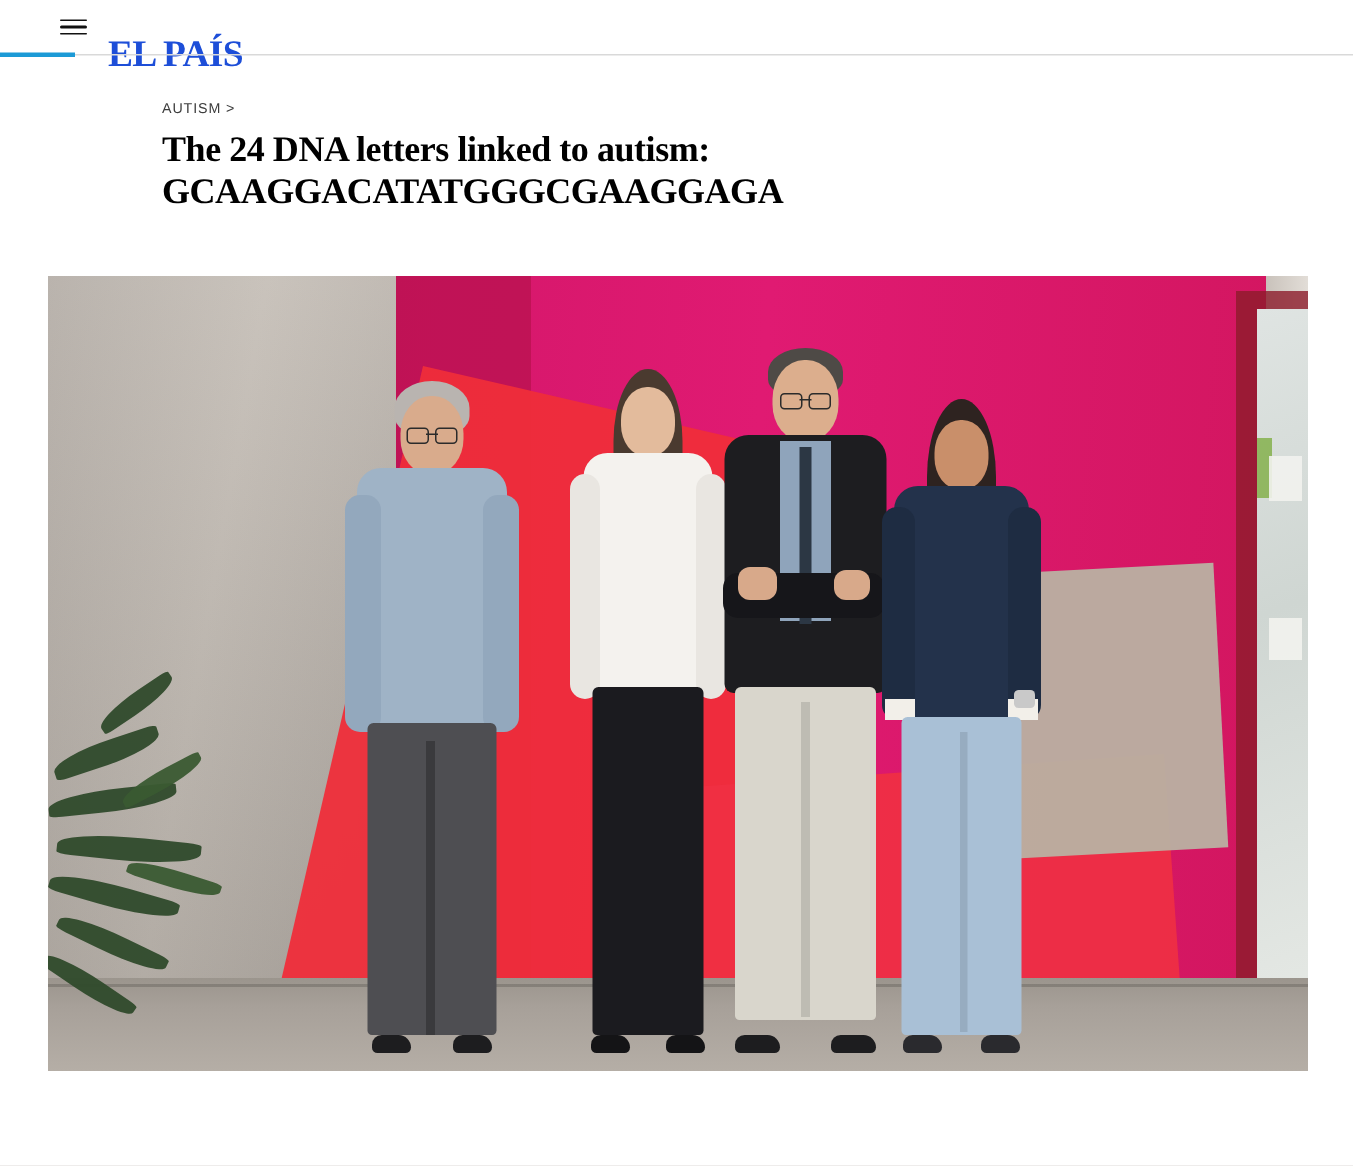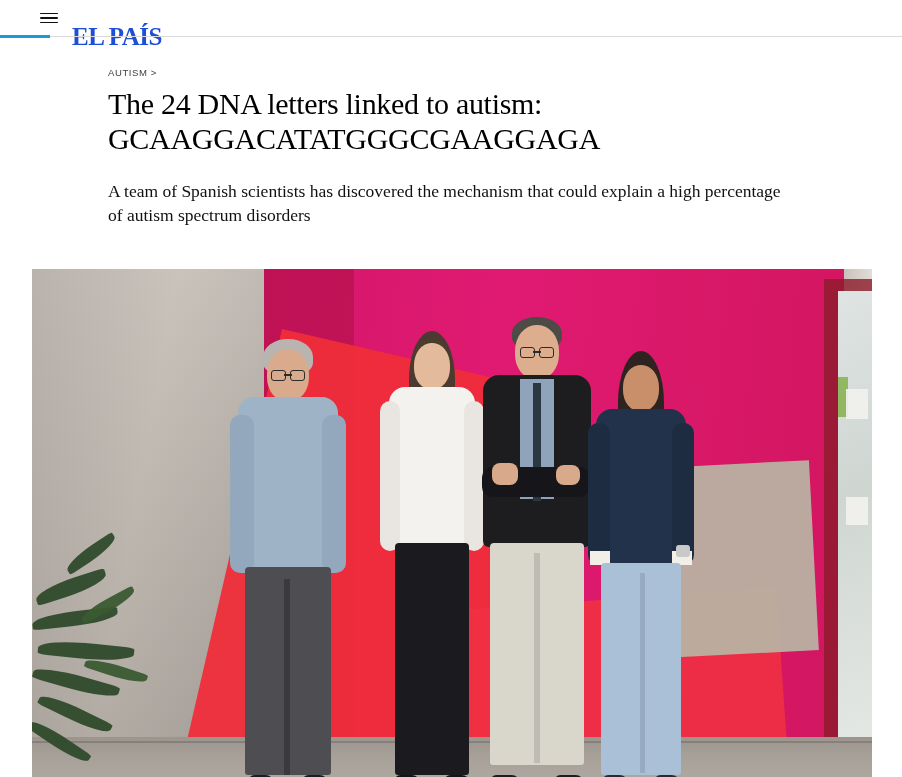--- a/index.html
+++ b/index.html
@@ -94,22 +94,22 @@
     font-size: 9.5px;
     letter-spacing: 0.6px;
     color: #3d3d3d;
     text-transform: uppercase;
     cursor: pointer;
     display: inline-block;
   }
   .headline {
     margin: 7px 0 0 0;
     font-family: "Liberation Serif", serif;
-    font-weight: normal;
-    font-size: 30px;
+    font-weight: bold;
+    font-size: 24px;
     line-height: 1.16;
     letter-spacing: -0.3px;
     color: #000000;
     max-width: 690px;
   }
   .standfirst {
     margin: 22px 0 0 0;
     font-family: "Liberation Serif", serif;
     font-size: 17.5px;
     line-height: 1.42;
@@ -241,21 +241,20 @@
   </div>
   <div class="brand">EL PAÍS</div>
 </div>
 <div class="header-rule">
   <div class="progress"></div>
 </div>
 
 <div class="article">
   <div class="kicker">AUTISM &gt;</div>
   <h1 class="headline">The 24 DNA letters linked to autism: GCAAGGACATATGGGCGAAGGAGA</h1>
-  <p class="standfirst">A team of Spanish scientists has discovered the mechanism that could explain a high percentage of autism spectrum disorders</p>
 </div>
 
 <div class="figure">
   <div class="photo">
 
     <div class="wall-left"></div>
     <div class="wall-pink"></div>
     <div class="pink-panel-dark"></div>
     <div class="red-diag"></div>
     <div class="red-diag2"></div>

